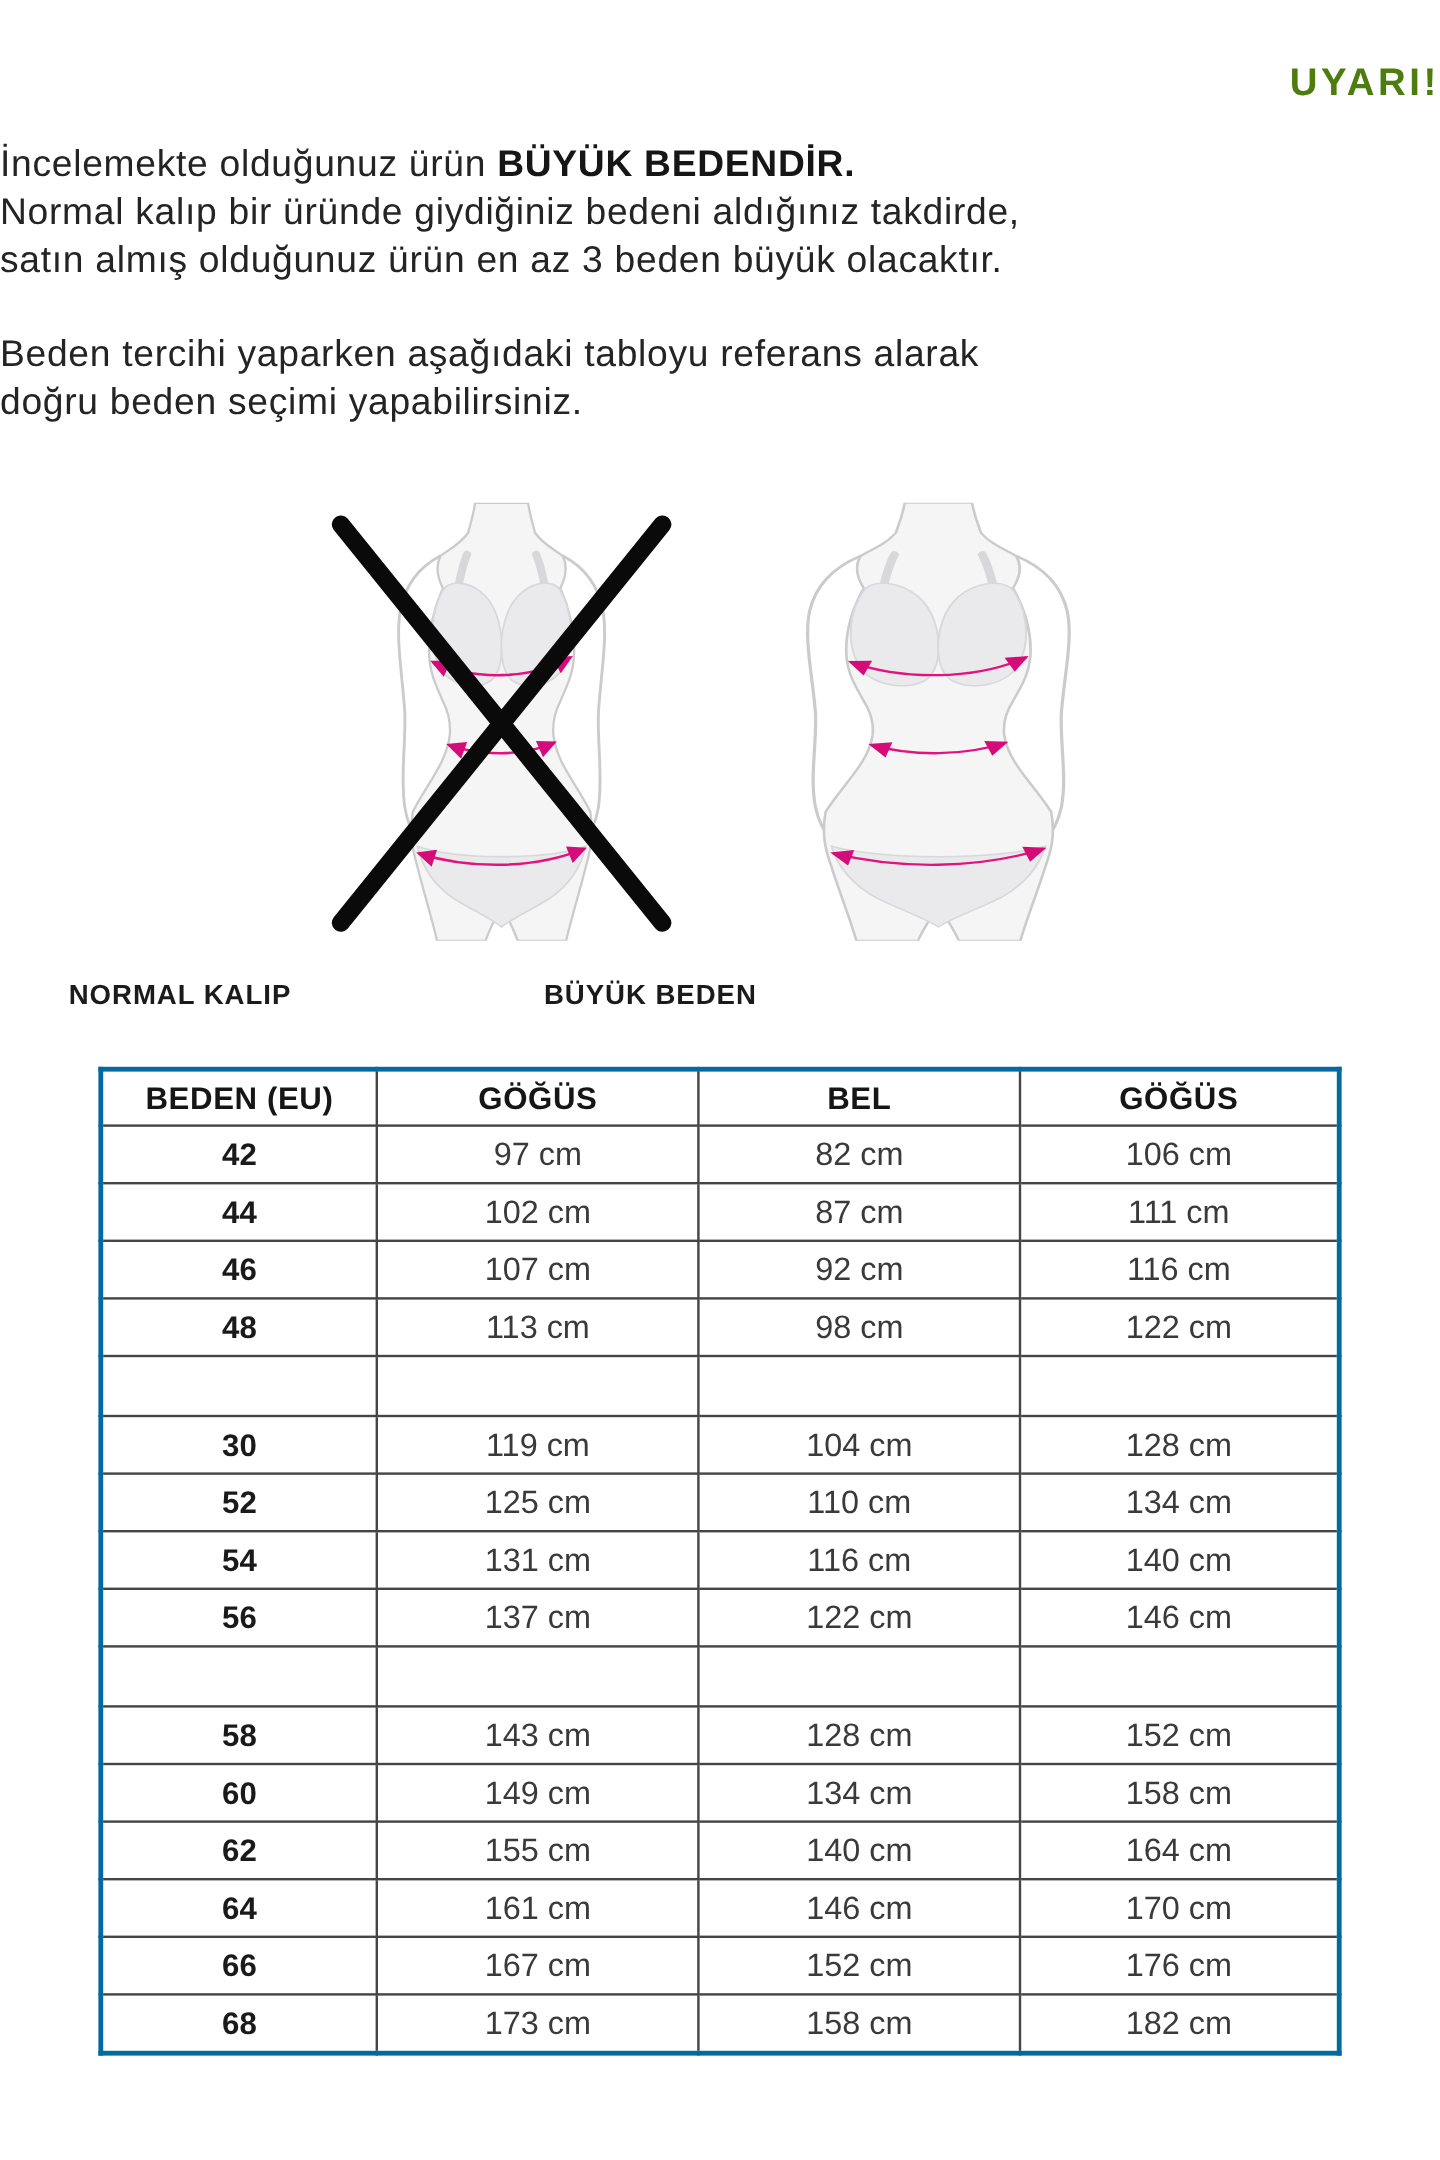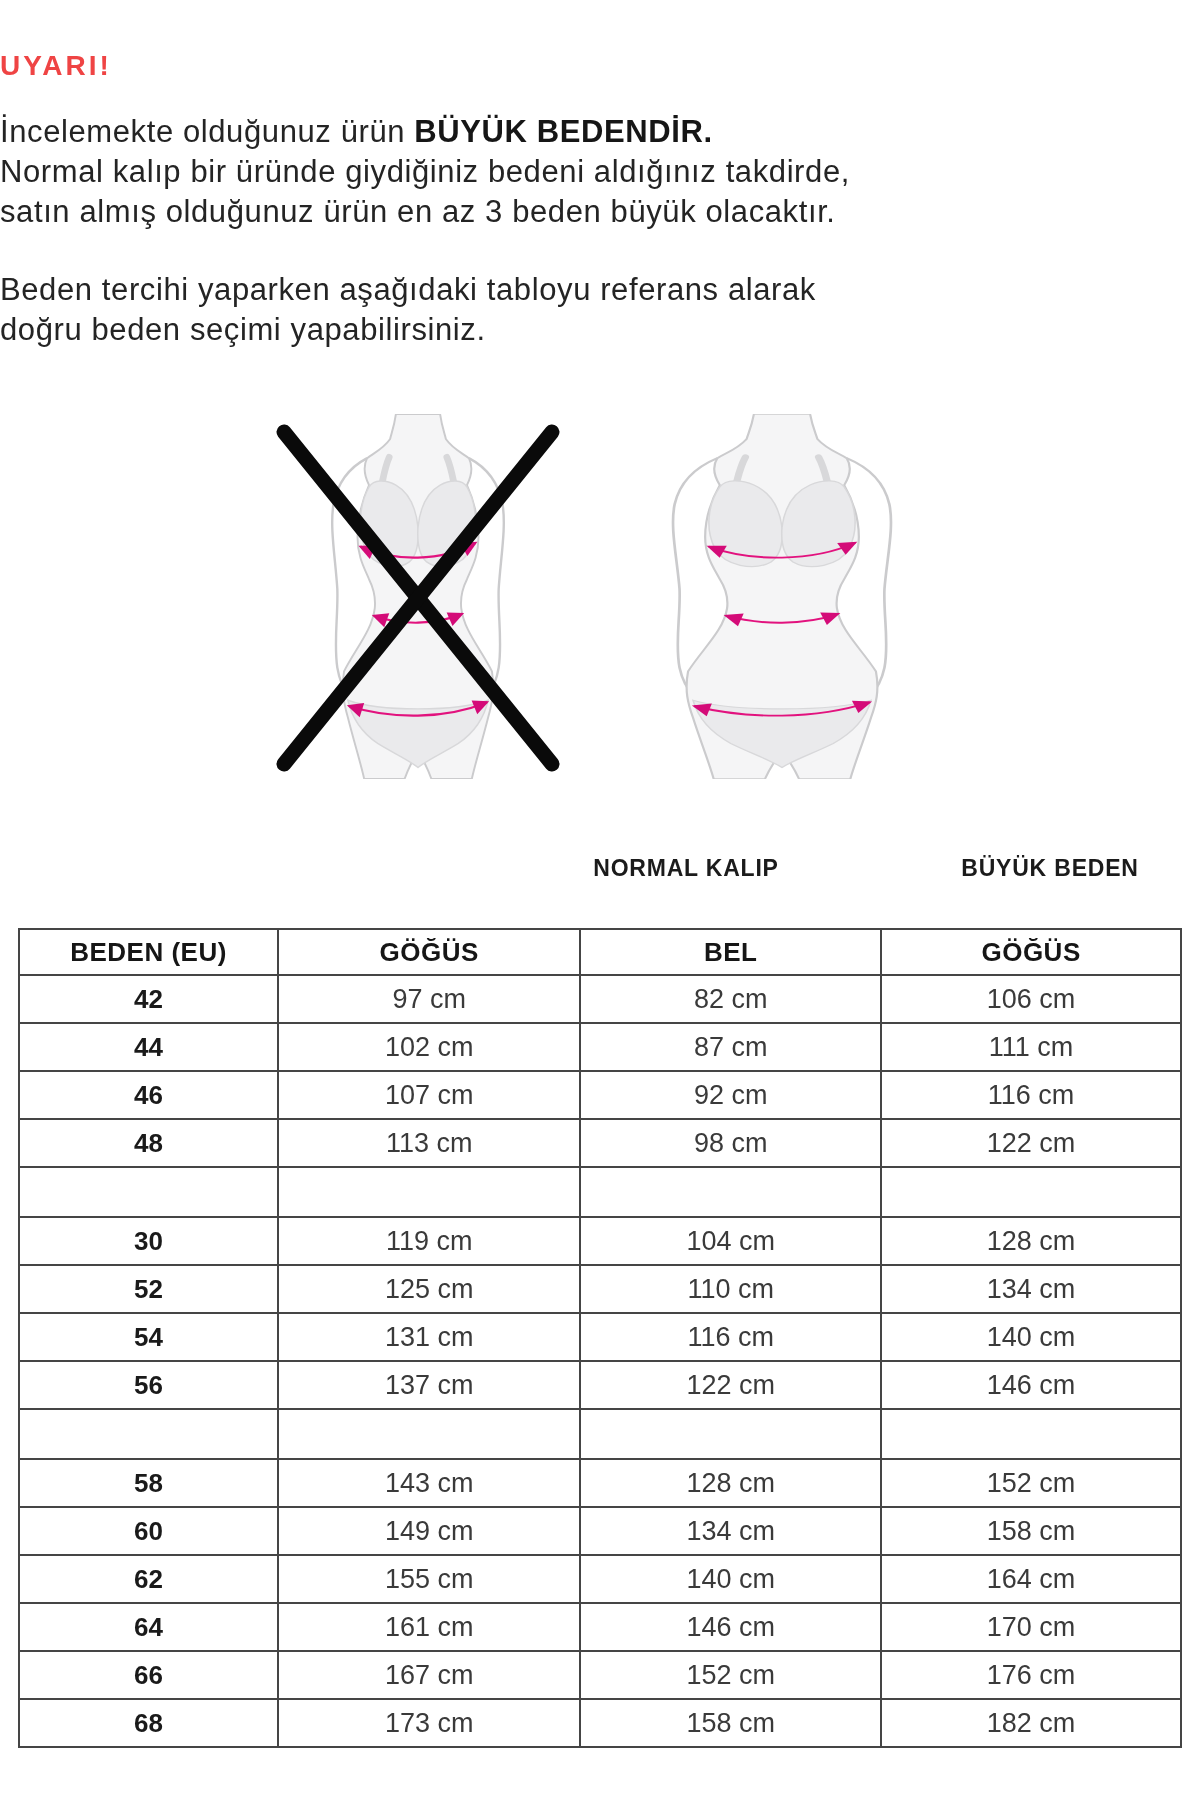--- a/index.html
+++ b/index.html
@@ -3,49 +3,49 @@
 <meta charset="utf-8">
 <style>
   html,body{margin:0;padding:0;}
   body{
     width:1200px;height:1800px;background:#ffffff;overflow:hidden;
     font-family:"Liberation Sans","DejaVu Sans",sans-serif;
     color:#1f1f1f;
   }
   .page{width:1200px;height:1800px;position:relative;}
   .title{
-    margin:50px 0 0 0;text-align:left;
-    font-size:28px;font-weight:700;letter-spacing:3px;color:#ef4444;
+    margin:50px 0 0 0;text-align:right;
+    font-size:32px;font-weight:700;letter-spacing:3px;color:#4d7c0f;
   }
   .intro,.instruction{
     margin:30px 0 0 0;text-align:left;
     font-size:31px;line-height:40px;letter-spacing:0.6px;color:#242424;
     font-weight:400;
   }
   .instruction{margin-top:38px;}
   .line{white-space:nowrap;}
   .b{font-weight:700;color:#161616;}
   .figures{
     margin-top:64px;
     display:flex;justify-content:center;gap:64px;
   }
   .figure-col{width:300px;height:365px;position:relative;}
   .figure-col svg.body{width:300px;height:365px;display:block;}
   .cross-overlay{position:absolute;left:0;top:0;width:300px;height:365px;}
   .figure-labels{
-    margin-top:76px;
-    display:flex;justify-content:flex-end;gap:64px;
+    margin-top:32px;
+    display:flex;justify-content:flex-start;gap:92px;
   }
   .figure-labels .flabel{
     width:300px;text-align:center;
     font-size:23px;font-weight:700;letter-spacing:0.8px;color:#1b1b1b;
   }
   table.size-table{
-    width:1164px;margin:46px auto 0;border-collapse:collapse;table-layout:fixed;
-    border:2px solid #0369a1;
+    width:1036px;margin:46px auto 0;border-collapse:collapse;table-layout:fixed;
+    border:4px solid #0369a1;
   }
   .size-table th,.size-table td{
     border:2px solid #454545;text-align:center;vertical-align:middle;
     padding:0;overflow:hidden;white-space:nowrap;
   }
   .size-table th{
     height:44px;font-size:26px;font-weight:700;letter-spacing:0.5px;color:#161616;
   }
   .size-table td{height:46px;font-size:27px;font-weight:400;color:#3a3a3a;}
   .size-table td.size-col{font-size:26px;font-weight:700;color:#1a1a1a;}

